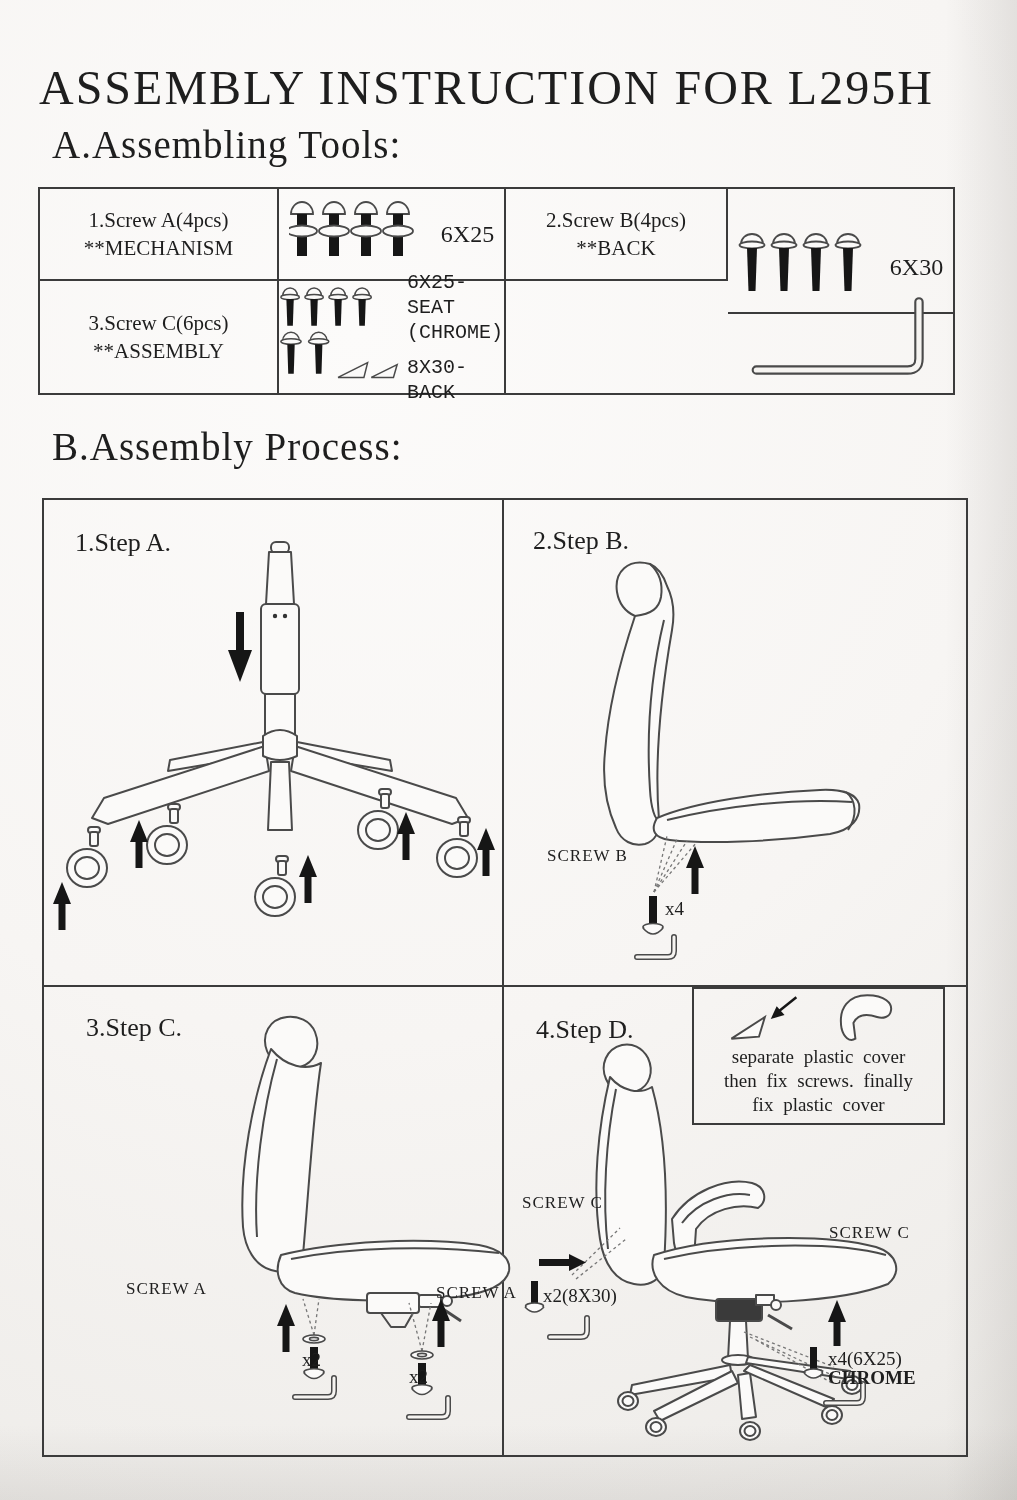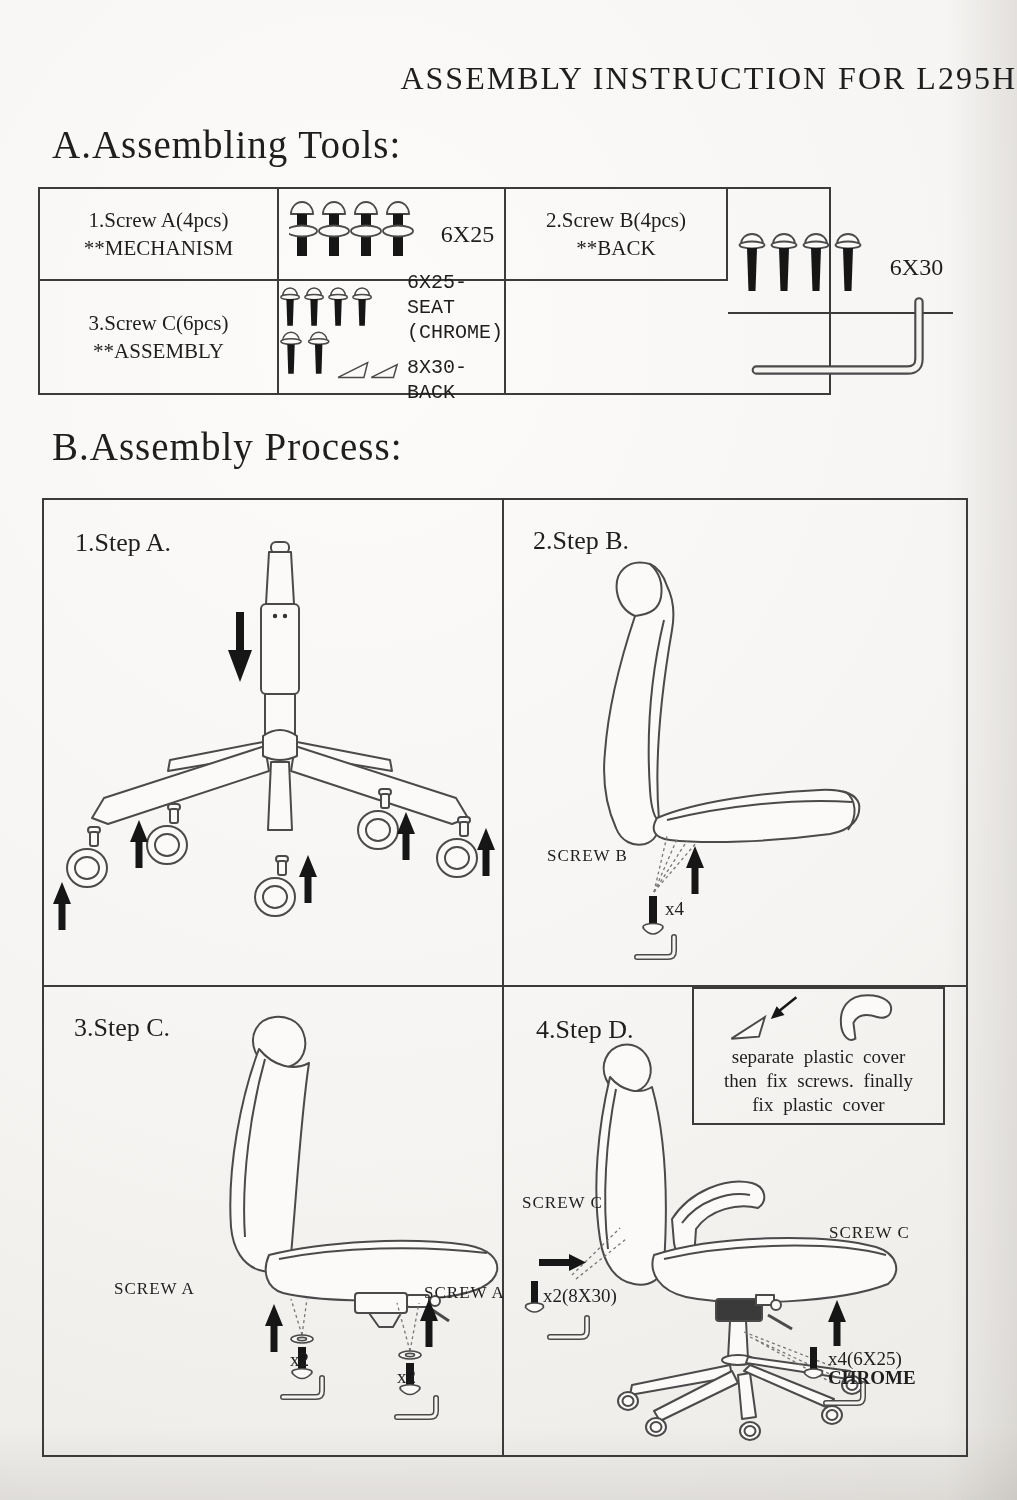--- a/index.html
+++ b/index.html
@@ -9,29 +9,29 @@
     overflow:hidden;
     font-family:"Liberation Serif","DejaVu Serif",serif;
     color:#1e1e1e;
     background:
       linear-gradient(90deg, rgba(0,0,0,0) 93%, rgba(110,105,100,0.14) 100%),
       linear-gradient(180deg, rgba(0,0,0,0) 95%, rgba(110,105,100,0.12) 100%),
       radial-gradient(ellipse 130% 95% at 35% 22%, #fcfbfa 0%, #f7f5f3 50%, #efedea 85%, #e9e7e3 100%);
   }
   .title{
     position:absolute;left:0;right:0;top:60px;
-    text-align:right;font-size:32px;letter-spacing:2px;white-space:nowrap;
+    text-align:left;font-size:48px;letter-spacing:2px;white-space:nowrap;padding-left:39px;
   }
   .heading{position:absolute;font-size:39px;letter-spacing:1px;white-space:nowrap;}
   .heading-a{left:52px;top:122px;}
   .heading-b{left:52px;top:424px;}
 
   
   .tools-table{
-    position:absolute;left:38px;top:187px;width:793px;height:208px;
+    position:absolute;left:38px;top:187px;width:917px;height:208px;
     border:2px solid #3b3b3b;box-sizing:border-box;
   }
   .cell{position:absolute;box-sizing:border-box;border-color:#3b3b3b;border-style:solid;border-width:0;}
   .br{border-right-width:2px;}
   .bb{border-bottom-width:2px;}
   .cell-label{display:flex;flex-direction:column;justify-content:center;align-items:center;height:100%;font-size:21px;line-height:28px;text-align:center;}
   .cell-icons{display:flex;align-items:center;justify-content:center;height:100%;gap:12px;}
   .size-label{font-size:24px;white-space:nowrap;}
   .sizes-stack{font-size:20px;line-height:25px;text-align:left;}
   .sizes-gap{height:10px;}
@@ -39,21 +39,21 @@
   
   .process-grid{
     position:absolute;left:42px;top:498px;width:926px;height:959px;
     border:2px solid #3b3b3b;box-sizing:border-box;
   }
   .v-div{position:absolute;left:458px;top:0;width:2px;height:100%;background:#3b3b3b;}
   .h-div{position:absolute;left:0;top:485px;width:100%;height:2px;background:#3b3b3b;}
   .panel{position:absolute;}
   .panel-a{left:0;top:0;width:458px;height:485px;}
   .panel-b{left:460px;top:0;width:462px;height:485px;}
-  .panel-c{left:4px;top:487px;width:458px;height:468px;padding-left:42px;}
+  .panel-c{left:16px;top:487px;width:458px;height:468px;padding-left:42px;}
   .panel-d{left:460px;top:487px;width:462px;height:468px;}
   .art{position:absolute;left:0;top:0;width:100%;height:100%;}
   .step-label{position:absolute;font-size:26px;white-space:nowrap;}
   .lbl{position:absolute;font-size:17px;letter-spacing:1px;white-space:nowrap;}
   .qty{position:absolute;font-size:19px;white-space:nowrap;}
 
   .note-box{
     position:absolute;left:188px;top:0;width:253px;height:138px;
     border:2px solid #3b3b3b;box-sizing:border-box;
   }

